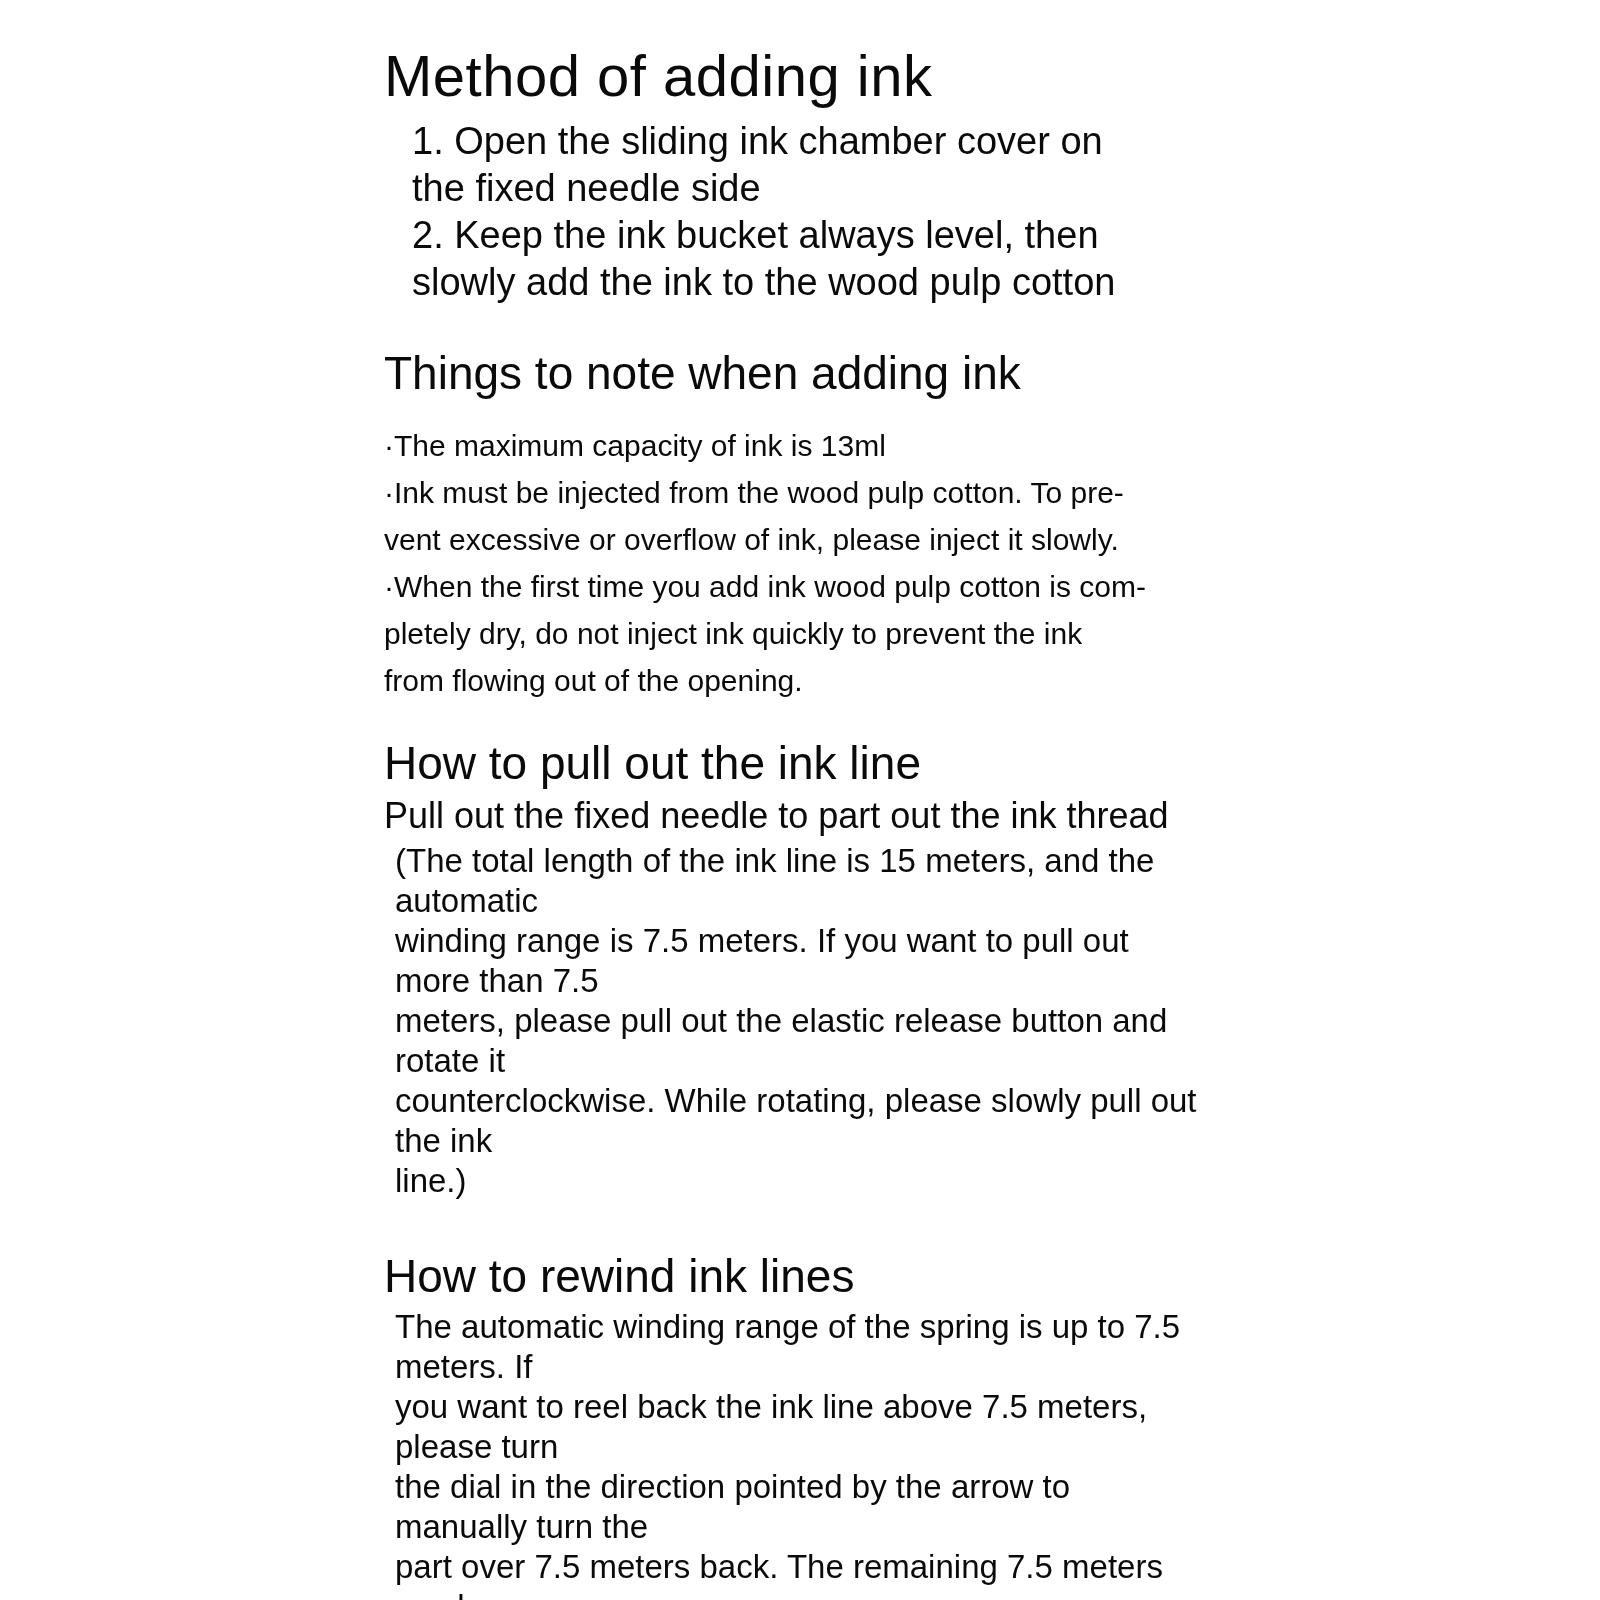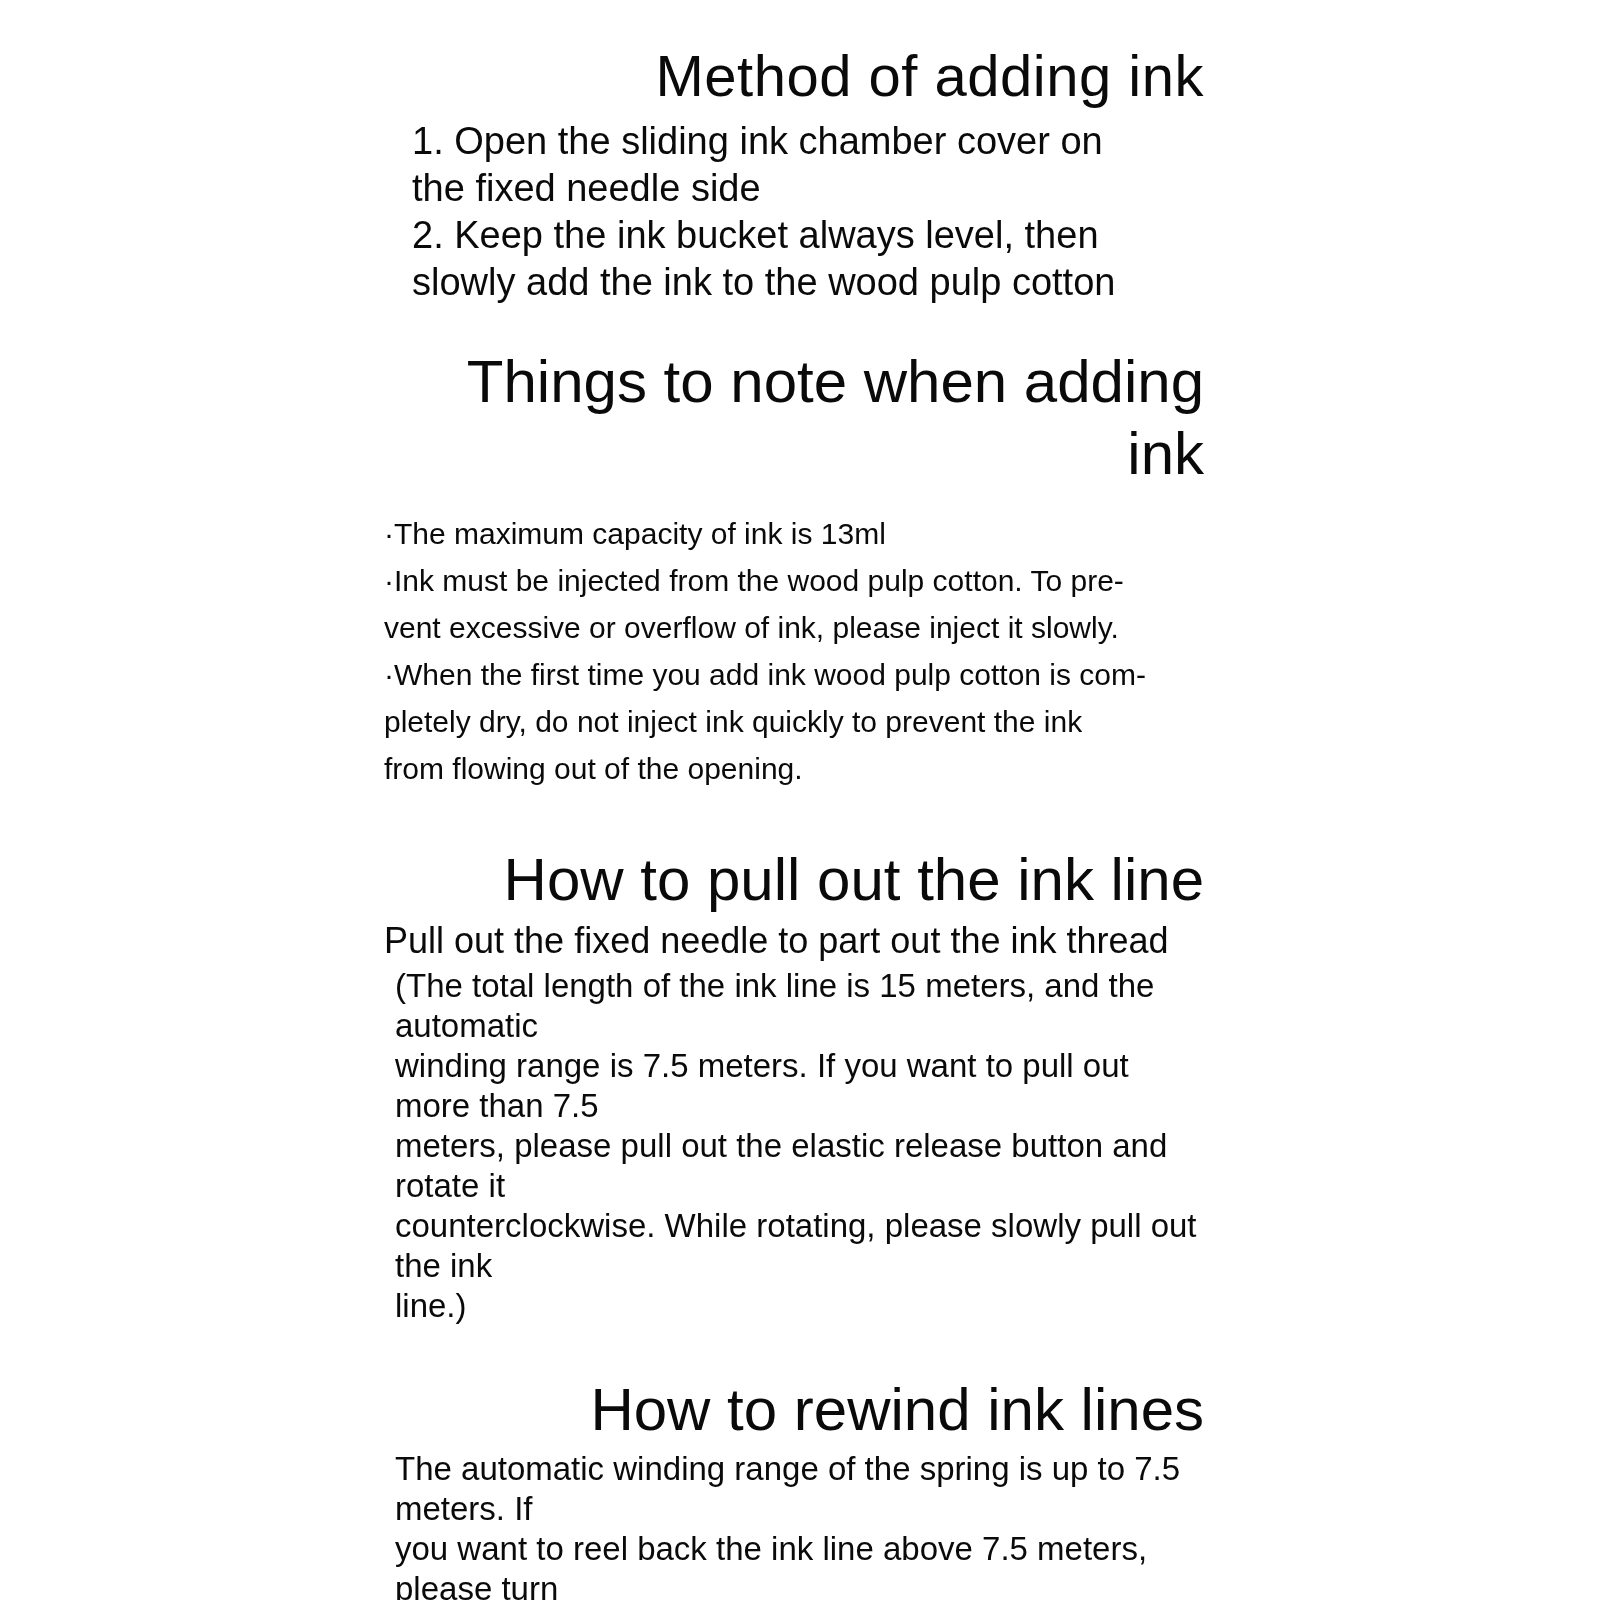--- a/index.html
+++ b/index.html
@@ -16,39 +16,39 @@
     -webkit-font-smoothing: antialiased;
   }
   .page {
     width: 820px;
     margin-left: 384px;
     padding-top: 42px;
   }
   .doc-title {
     font-size: 58px;
     line-height: 1.18;
-    text-align: right;
+    text-align: left;
     white-space: pre-line;
     letter-spacing: 0.5px;
   }
   .steps {
     font-size: 38px;
     line-height: 47px;
     padding-left: 28px;
     margin-top: 8px;
     white-space: pre-line;
   }
   .section-heading {
-    font-size: 60px;
+    font-size: 46px;
     line-height: 1.2;
-    text-align: right;
+    text-align: left;
     white-space: pre-line;
   }
   .h-note   { margin-top: 40px; }
-  .h-pull   { margin-top: 52px; }
+  .h-pull   { margin-top: 32px; }
   .h-rewind { margin-top: 48px; }
   .notes-body {
     font-size: 30px;
     line-height: 47px;
     margin-top: 20px;
     white-space: pre-line;
   }
   .lead-line {
     font-size: 36px;
     line-height: 45px;

